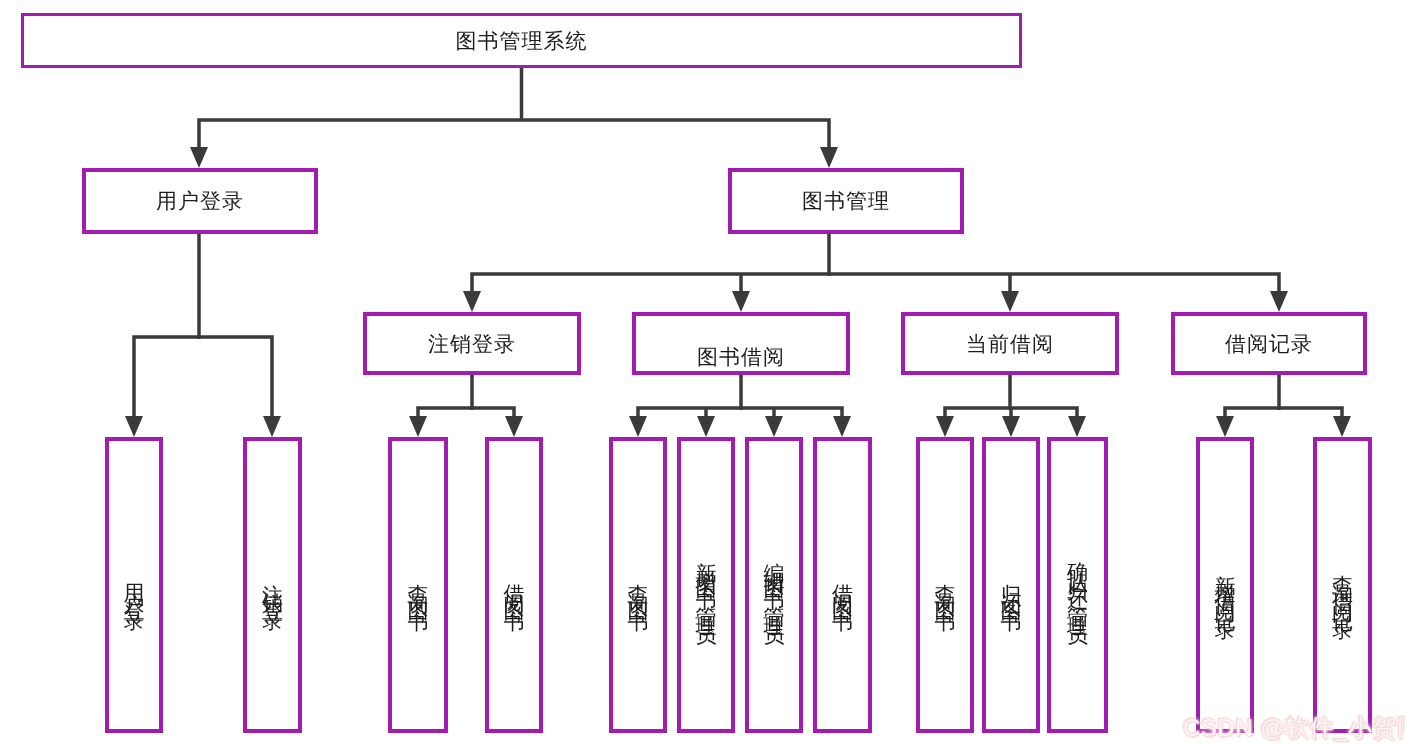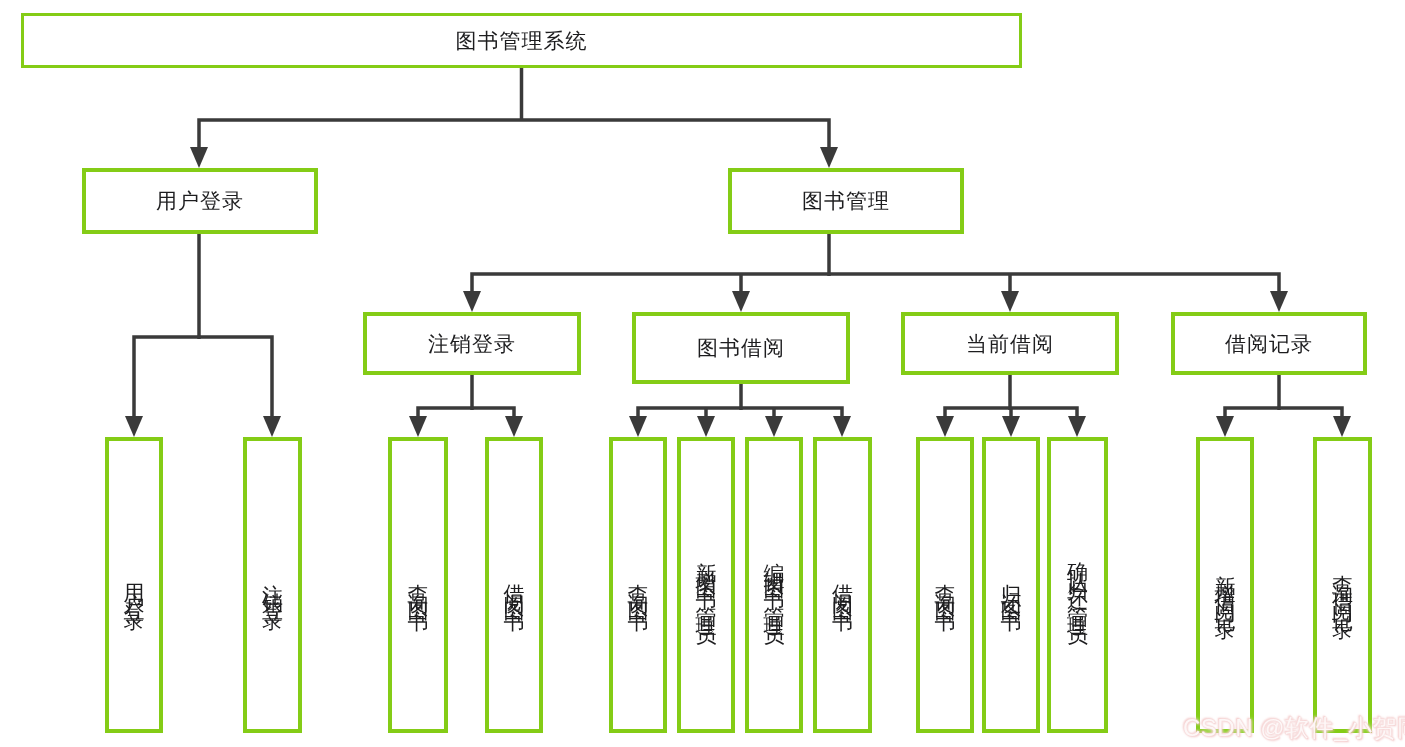--- a/index.html
+++ b/index.html
@@ -9,21 +9,21 @@
     background:#ffffff;
     font-family:"Liberation Sans","DejaVu Sans",sans-serif;
     overflow:hidden;
   }
   #wires{position:absolute;left:0;top:0;width:1405px;height:747px;z-index:1;}
   #wires path{stroke:#3a3a3a;stroke-width:3.5;fill:none;}
   #wires polygon{fill:#3a3a3a;stroke:none;}
   .node{
     position:absolute;z-index:2;
     background:#ffffff;
-    border:4px solid #84cc16;
+    border:4px solid #a21caf;
     box-sizing:border-box;
     display:flex;align-items:center;justify-content:center;
     color:#1d1d1f;
   }
   .hbox{font-size:21px;letter-spacing:1px;}
   .root{border-width:3px;font-size:21px;}
   .vbox{padding:2px 0;}
   .vlabel{
     writing-mode:vertical-rl;
     font-size:21px;
@@ -113,21 +113,21 @@
   <div class="node hbox" style="left:82px;top:168px;width:236px;height:66px;">
     <span>用户登录</span>
   </div>
   <div class="node hbox" style="left:728px;top:168px;width:236px;height:66px;">
     <span>图书管理</span>
   </div>
 
   <div class="node hbox" style="left:363px;top:312px;width:218px;height:63px;">
     <span>注销登录</span>
   </div>
-  <div class="node hbox" style="left:632px;top:312px;width:218px;height:72px;">
+  <div class="node hbox" style="left:632px;top:312px;width:218px;height:63px;align-items:flex-end;">
     <span>图书借阅</span>
   </div>
   <div class="node hbox" style="left:901px;top:312px;width:218px;height:63px;">
     <span>当前借阅</span>
   </div>
   <div class="node hbox" style="left:1171px;top:312px;width:196px;height:63px;">
     <span>借阅记录</span>
   </div>
 
   <div class="node vbox" style="left:105px;top:437px;width:58px;height:296px;">

